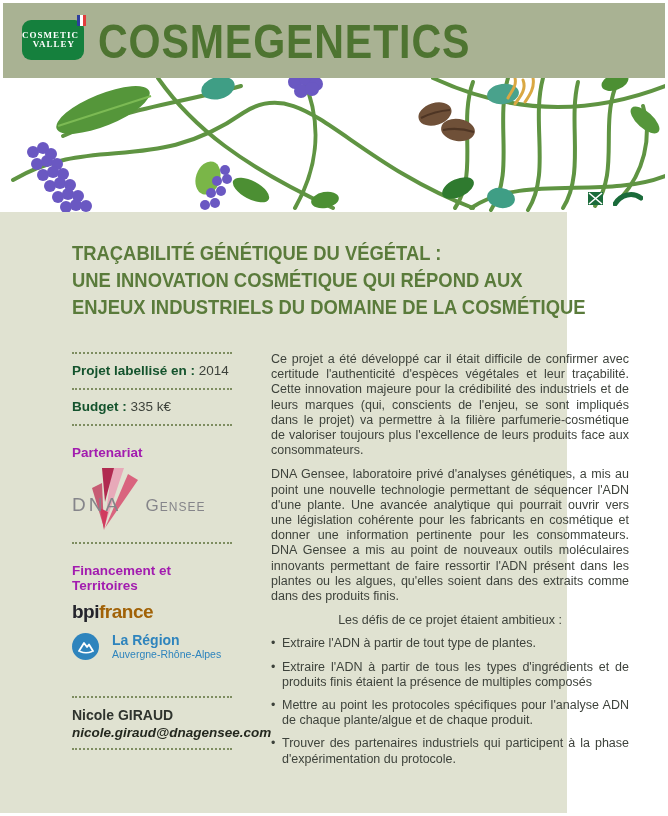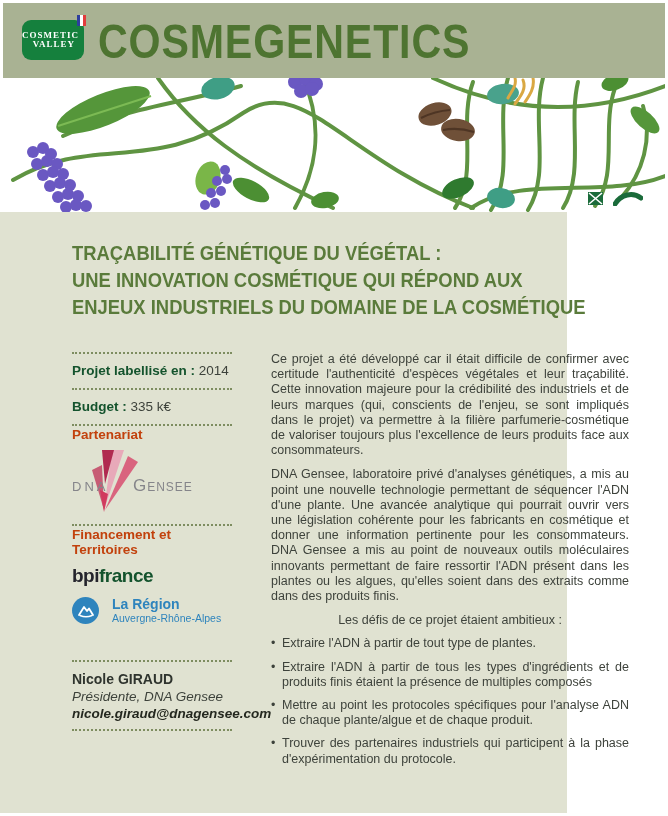--- a/index.html
+++ b/index.html
@@ -25,28 +25,28 @@
   .content{position:absolute;left:0;top:212px;width:567px;height:601px;background:#e0e2d1;}
   .doc-title{position:absolute;left:72px;top:28px;width:600px;color:#5a7b3b;font-weight:bold;
              font-size:20px;line-height:27px;transform:scaleX(.92);transform-origin:left top;
              white-space:nowrap;}
   
   .sidebar{position:absolute;left:72px;top:140px;width:160px;color:#3d423b;}
   .dotted{border-top:2px dotted #7e8d60;height:0;margin:0;}
   .kv{margin:9px 0 10px;font-size:13.5px;}
   .kv .lab{color:#14532d;font-weight:bold;}
   .kv .val{color:#3d423b;}
-  .side-h{color:#c2410c;font-weight:bold;font-size:13.5px;margin:1px 0 8px;}
+  .side-h{color:#a21caf;font-weight:bold;font-size:13.5px;margin:19px 0 8px;}
   .dna-logo{position:relative;width:120px;height:64px;margin:2px 0 10px;}
   .dna-text{position:absolute;left:0;top:26px;color:#85858a;white-space:nowrap;}
-  .dna-text .w1{font-size:13px;letter-spacing:3px;}
+  .dna-text .w1{font-size:19px;letter-spacing:3px;}
   .dna-text .w2{font-size:17px;font-variant:small-caps;letter-spacing:1px;margin-left:20px;}
   .bpifrance{font-size:19px;font-weight:bold;margin:2px 0 10px;letter-spacing:-.5px;}
   .bpifrance .bpi{color:#24242c;}
-  .bpifrance .fr{color:#14532d;}
+  .bpifrance .fr{color:#a16207;}
   .region{display:flex;align-items:center;gap:13px;margin:4px 0 0;}
   .region-circle{width:27px;height:27px;border-radius:50%;background:#2e84bd;
                  display:flex;align-items:center;justify-content:center;flex:0 0 auto;}
   .region-name{color:#2e84bd;font-weight:bold;font-size:14px;line-height:15px;}
   .region-area{color:#2e84bd;font-size:10.5px;}
   .contact-gap{height:36px;}
   .c-name{font-weight:bold;font-size:14px;color:#2f342e;margin-top:9px;}
   .c-role{font-style:italic;font-size:13.5px;margin-top:2px;}
   .c-email{font-style:italic;font-weight:bold;font-size:13.5px;color:#24281f;margin:2px 0 8px;}
   
@@ -219,21 +219,20 @@
         </div>
         <div>
           <div class="region-name">La Région</div>
           <div class="region-area">Auvergne-Rhône-Alpes</div>
         </div>
       </div>
 
       <div class="contact-gap"></div>
       <div class="dotted"></div>
       <div class="c-name">Nicole GIRAUD</div>
-      <div class="c-role">Présidente, DNA Gensee</div>
       <div class="c-email">nicole.giraud@dnagensee.com</div>
       <div class="dotted"></div>
     </div>
 
     <div class="main-col">
       <p>Ce projet a été développé car il était difficile de confirmer avec certitude l'authenticité d'espèces végétales et leur traçabilité. Cette innovation majeure pour la crédibilité des industriels et de leurs marques (qui, conscients de l'enjeu, se sont impliqués dans le projet) va permettre à la filière parfumerie-cosmétique de valoriser toujours plus l'excellence de leurs produits face aux consommateurs.</p>
       <p>DNA Gensee, laboratoire privé d'analyses génétiques, a mis au point une nouvelle technologie permettant de séquencer l'ADN d'une plante. Une avancée analytique qui pourrait ouvrir vers une législation cohérente pour les fabricants en cosmétique et donner une information pertinente pour les consommateurs. DNA Gensee a mis au point de nouveaux outils moléculaires innovants permettant de faire ressortir l'ADN présent dans les plantes ou les algues, qu'elles soient dans des extraits comme dans des produits finis.</p>
       <div class="intro">Les défis de ce projet étaient ambitieux :</div>
 
       <div class="bullet">

